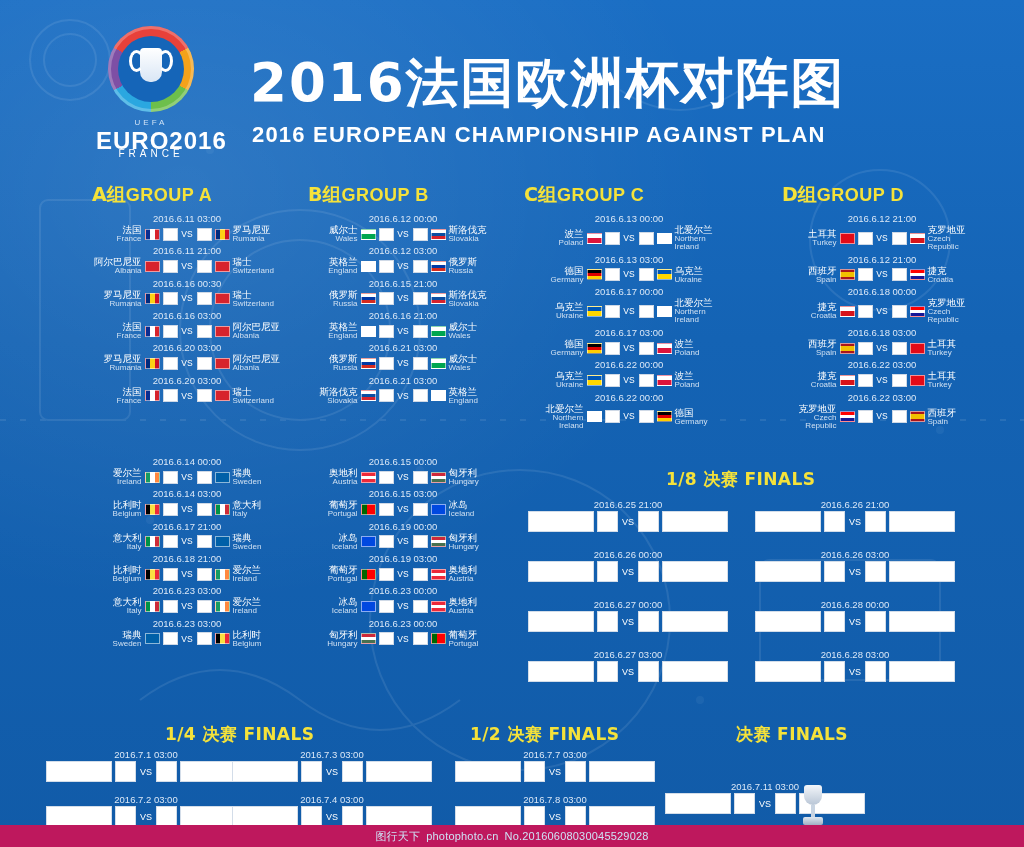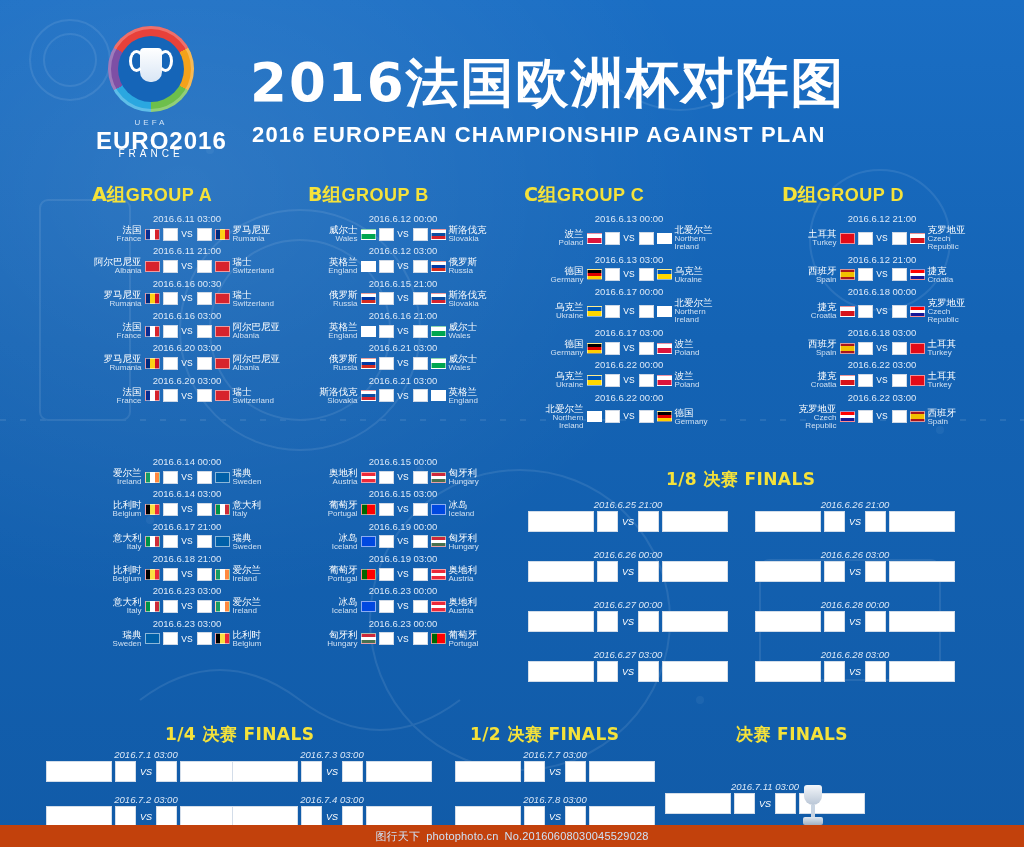--- a/index.html
+++ b/index.html
@@ -11,21 +11,21 @@
     color:#ffffff;
   }
   
   .bg-deco { position:absolute; inset:0; opacity:.16; pointer-events:none; }
   .bg-grad { position:absolute; inset:0;
     background:
       radial-gradient(ellipse at 18% 22%, rgba(255,255,255,.10), rgba(255,255,255,0) 45%),
       linear-gradient(180deg,#1a6ec4 0%, #1463b4 40%, #115ba8 100%);
   }
   .footer-bar{
-    position:absolute;left:0;right:0;bottom:0;height:22px;background:#c2410c;
+    position:absolute;left:0;right:0;bottom:0;height:22px;background:#be185d;
     display:flex;align-items:center;justify-content:center;gap:6px;
     font-size:11px;color:#cfe2f6;letter-spacing:.2px;
   }
   .footer-bar .wm{font-family:"DejaVu Serif",serif;}
   
   .header{position:absolute;left:0;top:0;width:1024px;height:168px;}
   .logo{position:absolute;left:96px;top:26px;width:110px;height:130px;}
   .logo .trophy-ring{
     position:absolute;left:12px;top:0;width:86px;height:86px;border-radius:50%;
     background:conic-gradient(#e8413a 0deg 60deg,#f4a21b 60deg 120deg,#6dbf4b 120deg 180deg,#2aa7e0 180deg 240deg,#7e4fa5 240deg 300deg,#e8413a 300deg 360deg);
@@ -63,21 +63,21 @@
   .team{width:56px;}
   .team.left{text-align:right;}
   .team.right{text-align:left;}
   .team .cn{font-size:9.5px;color:#ffffff;display:block;font-family:"DejaVu Sans","Liberation Sans",sans-serif;}
   .team .en{font-size:8px;color:#cfe0f2;display:block;}
   .flag{width:15px;height:11px;border:1px solid rgba(255,255,255,.55);flex:0 0 auto;}
   .score{width:15px;height:13px;background:#ffffff;border:1px solid #cfd9e6;flex:0 0 auto;}
   .vs{font-size:8.5px;color:#ffffff;width:13px;text-align:center;flex:0 0 auto;}
   .ko-title{font-size:17px;font-weight:bold;color:#f5e23a;letter-spacing:.4px;
     font-family:"DejaVu Sans","Liberation Sans",sans-serif;}
-  .ko-match{position:absolute;font-style:italic;}
+  .ko-match{position:absolute;}
   .ko-time{font-size:9.5px;color:#dbe8f7;text-align:center;line-height:13px;}
   .ko-row{display:flex;align-items:center;gap:3px;}
   .ko-box{height:21px;background:#ffffff;border:1px solid #d3dde9;}
   .ko-box.w-name{width:66px;}
   .ko-box.w-sc{width:21px;}
   .ko-vs{font-size:9px;color:#fff;width:14px;text-align:center;}
   .cup-icon{position:absolute;width:26px;height:44px;}
   .cup-icon .bowl{position:absolute;left:4px;top:0;width:18px;height:20px;background:linear-gradient(180deg,#f3f6fa,#b9c6d6);border-radius:3px 3px 9px 9px;}
   .cup-icon .stem{position:absolute;left:11px;top:20px;width:4px;height:12px;background:#c8d4e2;}
   .cup-icon .base{position:absolute;left:3px;top:32px;width:20px;height:8px;background:linear-gradient(180deg,#dfe7f0,#9fb0c4);border-radius:2px;}

